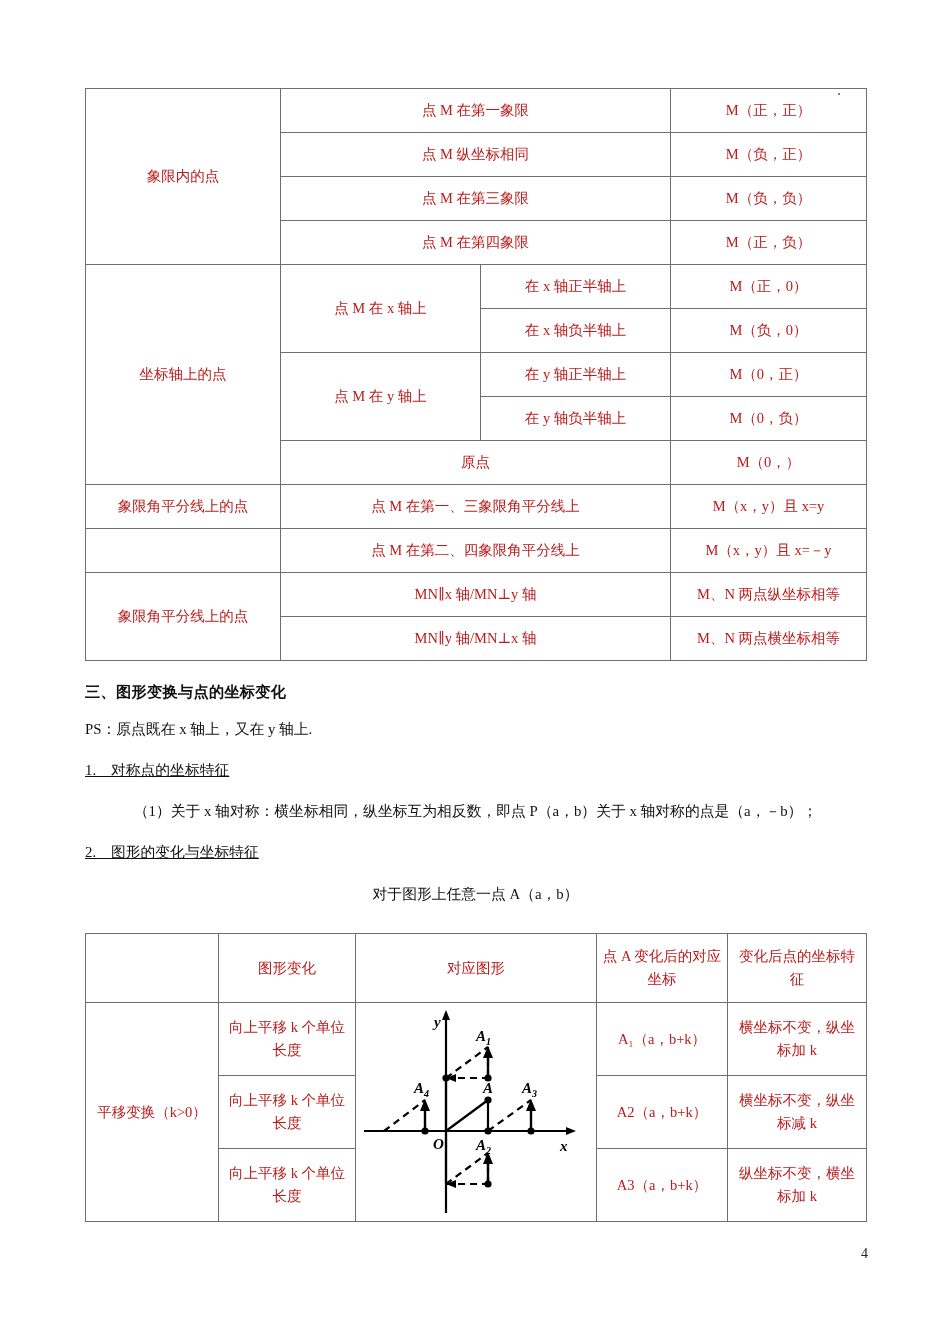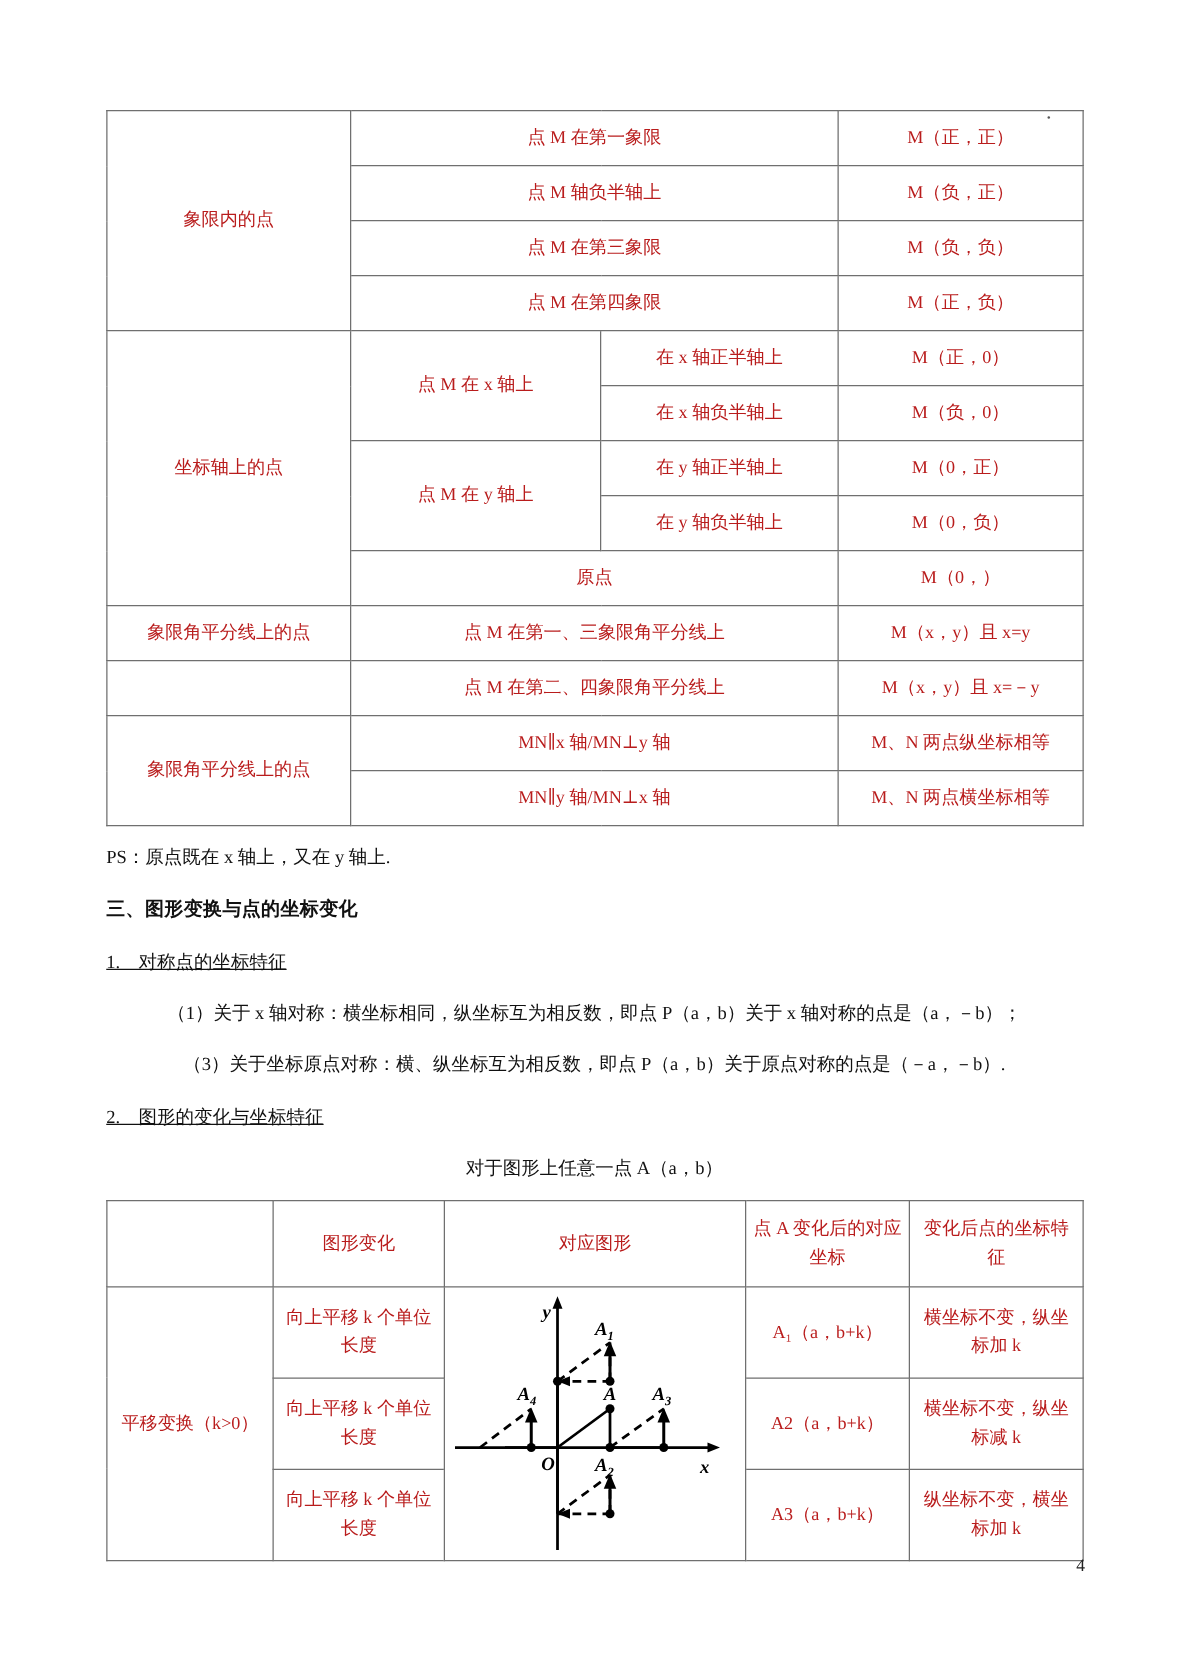--- a/index.html
+++ b/index.html
@@ -114,21 +114,21 @@
         <col style="width:196px">
       </colgroup>
       <tbody>
 
         <tr>
           <td rowspan="4">象限内的点</td>
           <td colspan="2">点 M 在第一象限</td>
           <td>M（正，正）</td>
         </tr>
         <tr>
-          <td colspan="2">点 M 轴负半轴上</td>
+          <td colspan="2">点 M 纵坐标相同</td>
           <td>M（负，正）</td>
         </tr>
         <tr>
           <td colspan="2">点 M 在第三象限</td>
           <td>M（负，负）</td>
         </tr>
         <tr>
           <td colspan="2">点 M 在第四象限</td>
           <td>M（正，负）</td>
         </tr>
@@ -173,30 +173,29 @@
           <td colspan="2">MN∥x 轴/MN⊥y 轴</td>
           <td>M、N 两点纵坐标相等</td>
         </tr>
         <tr>
           <td colspan="2">MN∥y 轴/MN⊥x 轴</td>
           <td>M、N 两点横坐标相等</td>
         </tr>
       </tbody>
     </table>
 
+    <p class="para h3">三、图形变换与点的坐标变化</p>
+
     <p class="para ps-line">PS：原点既在 x 轴上，又在 y 轴上.</p>
-
-    <p class="para h3">三、图形变换与点的坐标变化</p>
 
     <p class="para num-line">1.　对称点的坐标特征</p>
     <p class="para sub-line">（1）关于 x 轴对称：横坐标相同，纵坐标互为相反数，即点 P（a，b）关于 x 轴对称的点是（a，－b）；</p>
-    <p class="para sub-line">（3）关于坐标原点对称：横、纵坐标互为相反数，即点 P（a，b）关于原点对称的点是（－a，－b）.</p>
 
     <p class="para num-line">2.　图形的变化与坐标特征</p>
-    <p class="para sub-line" style="margin-bottom:14px">对于图形上任意一点 A（a，b）</p>
+    <p class="para sub-line" style="margin-bottom:28px">对于图形上任意一点 A（a，b）</p>
 
     <table class="doc t2">
       <colgroup>
         <col style="width:133px">
         <col style="width:137px">
         <col style="width:241px">
         <col style="width:131px">
         <col style="width:139px">
       </colgroup>
       <tbody>

